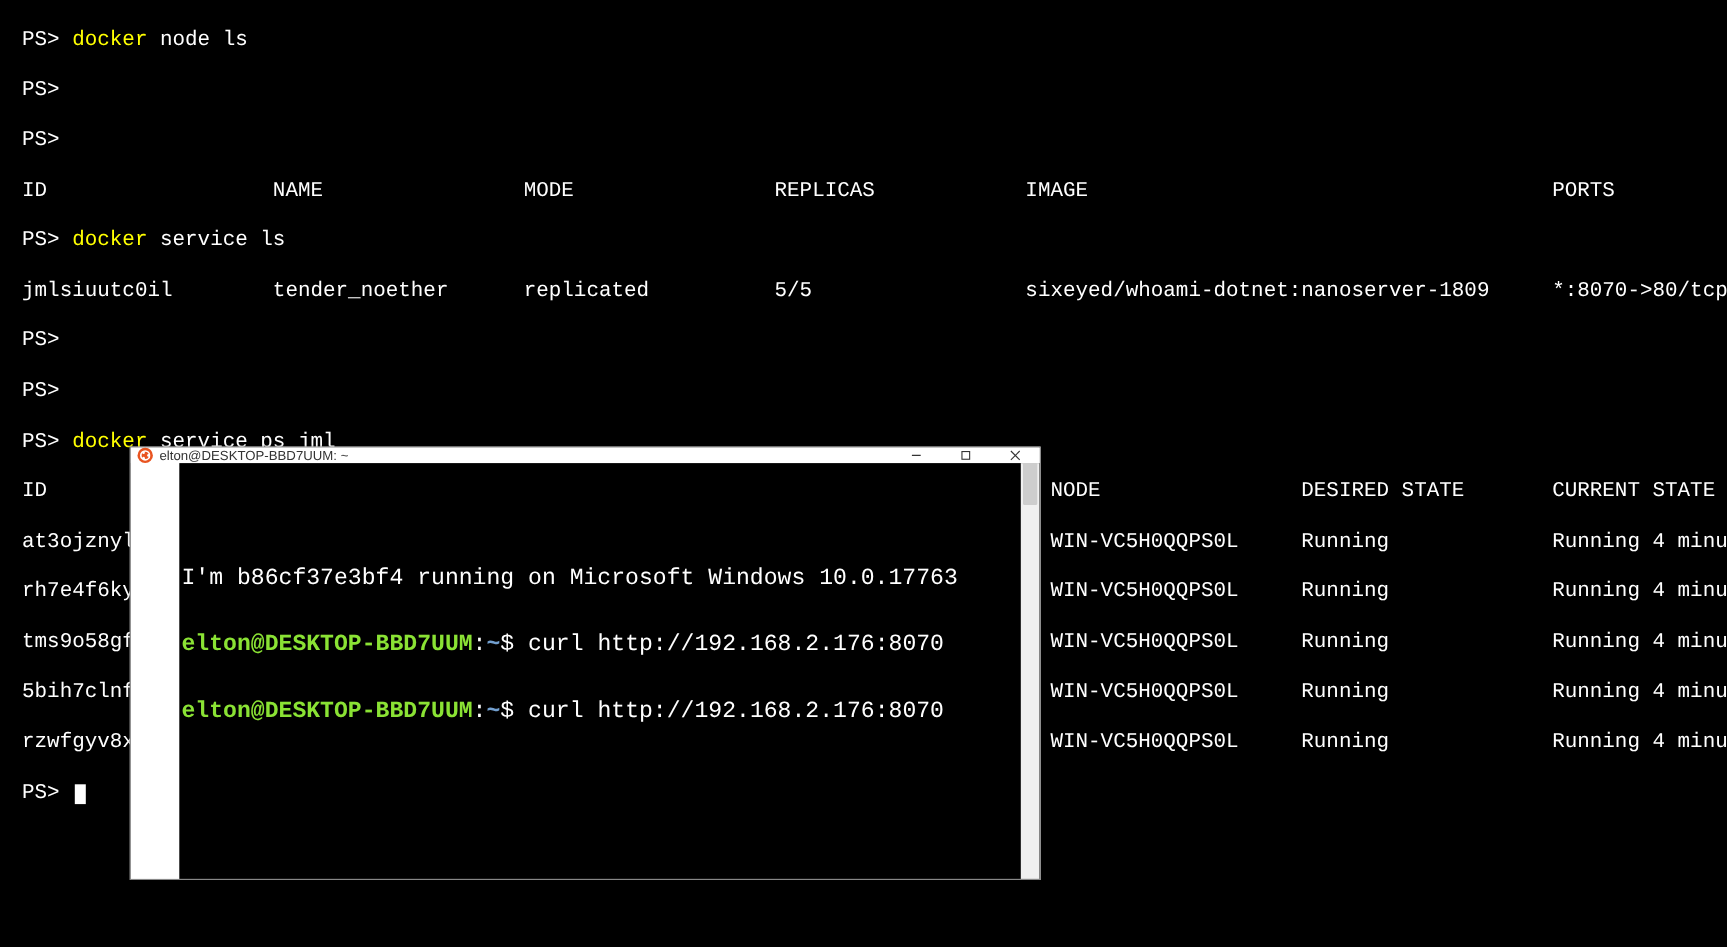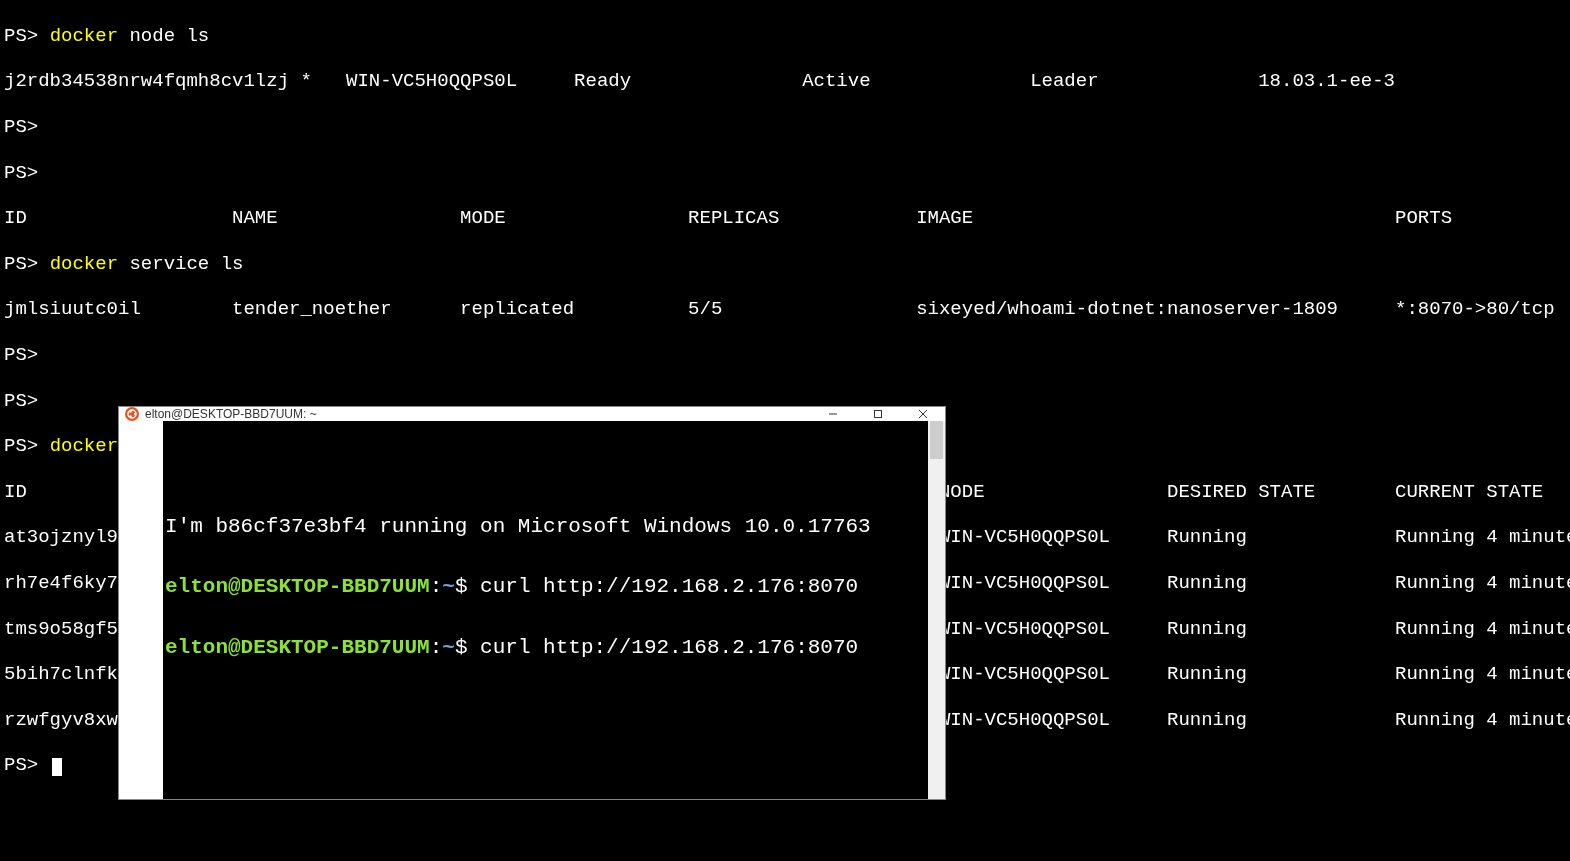--- a/index.html
+++ b/index.html
@@ -8,21 +8,21 @@
       color: #fff;
       font-family: 'Consolas', 'Courier New', monospace;
       font-size: 19px;
       line-height: 1.2;
       width: 1570px;
       height: 861px;
       overflow: hidden;
       position: relative;
     }
     .terminal-main {
-      padding: 2px 4px;
+      padding: 2px 20px;
       white-space: pre;
     }
     .ps-prompt { color: #fff; }
     .cmd-yellow { color: #ffff00; }
     .cmd-white { color: #fff; }
     .cursor {
       display: inline-block;
       width: 10px;
       height: 18px;
       background: #fff;
@@ -110,21 +110,20 @@
       height: 38px;
       background: #cdcdcd;
       border-radius: 1px;
     }
   </style>
 </head>
 <body>
 
 <div class="terminal-main">
 <div><span class="ps-prompt">PS&gt;</span> <span class="cmd-yellow">docker</span><span class="cmd-white"> node ls</span></div>
-<div>j2rdb34538nrw4fqmh8cv1lzj *   WIN-VC5H0QQPS0L     Ready               Active              Leader              18.03.1-ee-3</div>
 <div><span class="ps-prompt">PS&gt;</span></div>
 <div><span class="ps-prompt">PS&gt;</span></div>
 <div>ID                  NAME                MODE                REPLICAS            IMAGE                                     PORTS</div>
 <div><span class="ps-prompt">PS&gt;</span> <span class="cmd-yellow">docker</span><span class="cmd-white"> service ls</span></div>
 <div>jmlsiuutc0il        tender_noether      replicated          5/5                 sixeyed/whoami-dotnet:nanoserver-1809     *:8070-&gt;80/tcp</div>
 <div><span class="ps-prompt">PS&gt;</span></div>
 <div><span class="ps-prompt">PS&gt;</span></div>
 <div><span class="ps-prompt">PS&gt;</span> <span class="cmd-yellow">docker</span><span class="cmd-white"> service ps jml</span></div>
 <div>ID                  NAME                IMAGE                                     NODE                DESIRED STATE       CURRENT STATE</div>
 <div>at3ojznyl99g        tender_noether.1    sixeyed/whoami-dotnet:nanoserver-1809     WIN-VC5H0QQPS0L     Running             Running 4 minutes ago</div>

